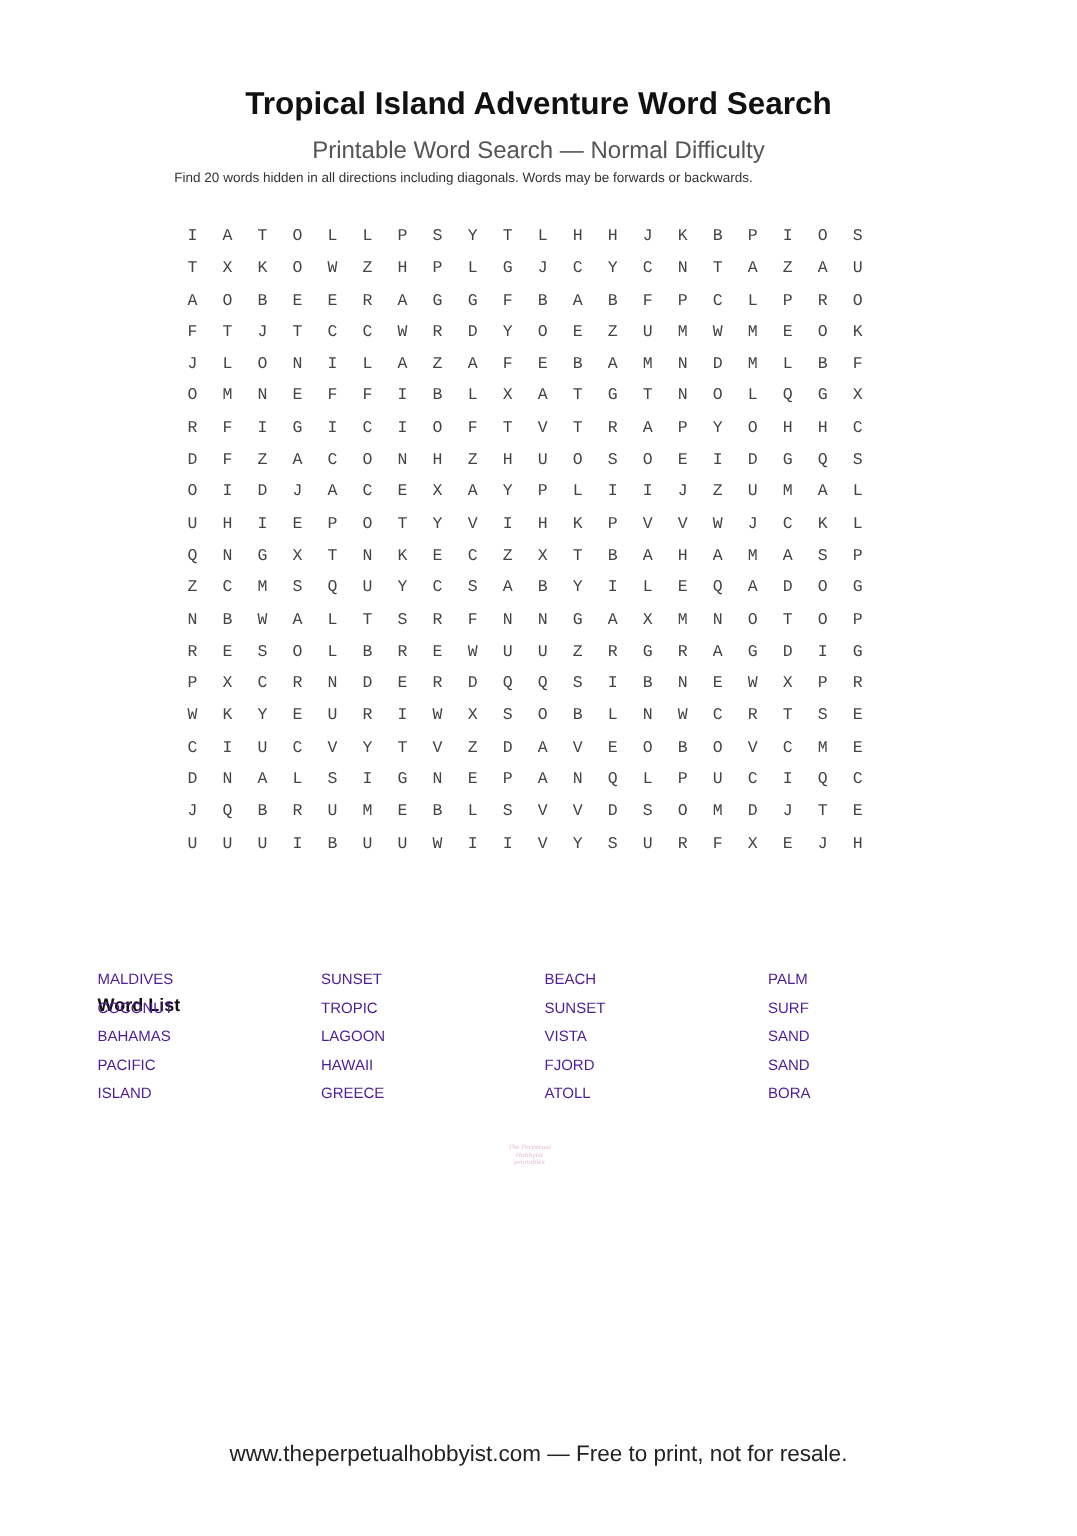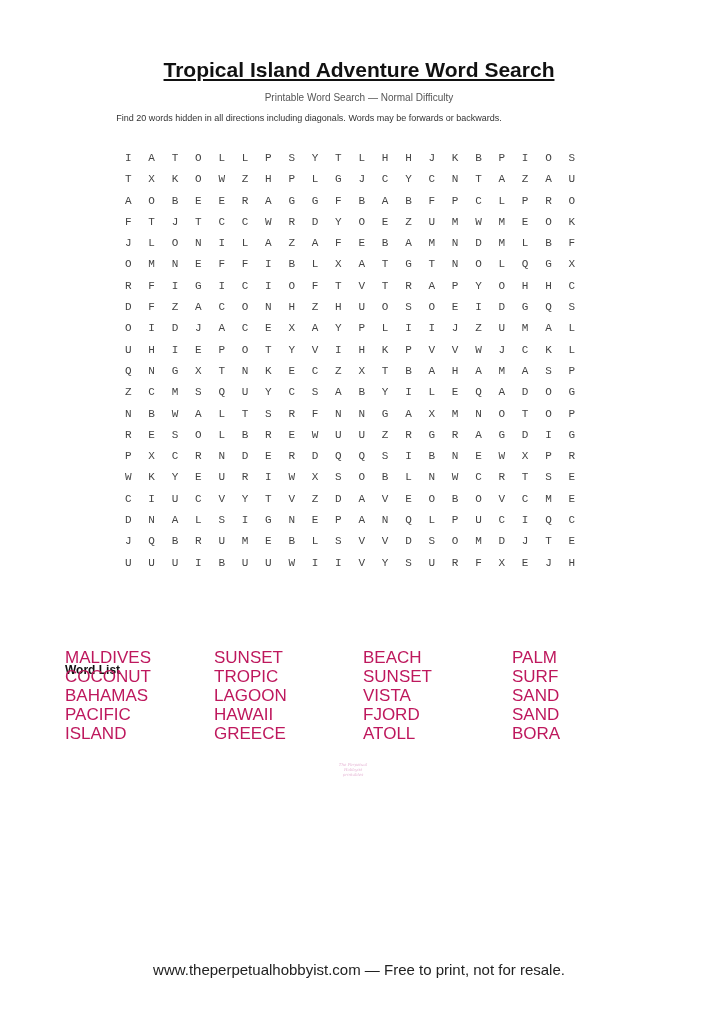--- a/index.html
+++ b/index.html
@@ -1,23 +1,23 @@
 <!DOCTYPE html>
 <html><head>
   <meta charset="utf-8">
   <style>
     html, body { margin: 0; padding: 0; background: #ffffff; }
     body { width: 718px; height: 1024px; position: relative; overflow: hidden; font-family: "Liberation Sans", sans-serif; color: #111; }
-    .title { position: absolute; top: 58px; left: 0; width: 718px; text-align: center; font-size: 21px; font-weight: bold; color: #111; text-decoration: underline; }
-    .subtitle { position: absolute; top: 92px; left: 0; width: 718px; text-align: center; font-size: 10px; color: #555; }
+    .title { position: absolute; top: 58px; left: 0; width: 718px; text-align: center; font-size: 21px; font-weight: bold; color: #111; }
+    .subtitle { position: absolute; top: 92px; left: 0; width: 718px; text-align: center; font-size: 16px; color: #555; }
     .instructions { position: absolute; top: 113px; left: 0; width: 618px; text-align: center; font-size: 9px; color: #333; }
     .grid { position: absolute; top: 148px; left: 122px; display: grid; grid-template-columns: repeat(20, 23.35px); grid-auto-rows: 21.3px; font-family: "Liberation Mono", monospace; font-size: 11px; color: #444; }
     .cell { text-align: left; line-height: 21.3px; padding-left: 3px; }
     .wl-heading { position: absolute; top: 626px; left: 65px; font-size: 12px; font-weight: bold; color: #111; margin-top: 37px; }
-    .wl { position: absolute; top: 648px; left: 65px; display: grid; grid-template-columns: 149px 149px 149px 149px; grid-auto-rows: 19px; font-size: 17px; color: #be185d; }
+    .wl { position: absolute; top: 648px; left: 65px; display: grid; grid-template-columns: 149px 149px 149px 149px; grid-auto-rows: 19px; font-size: 10px; color: #4c1d95; }
     .logo { position: absolute; top: 762px; left: 338px; width: 30px; text-align: center; font-family: "DejaVu Serif", serif; font-style: italic; font-size: 4px; color: #e6b8d6; line-height: 5px; }
     .footer { position: absolute; top: 961px; left: 0; width: 718px; text-align: center; font-size: 15px; color: #222; }
   </style>
 </head>
 <body>
 
 <div class="title">Tropical Island Adventure Word Search</div>
 <div class="subtitle">Printable Word Search — Normal Difficulty</div>
 <div class="instructions">Find 20 words hidden in all directions including diagonals. Words may be forwards or backwards.</div>
 

